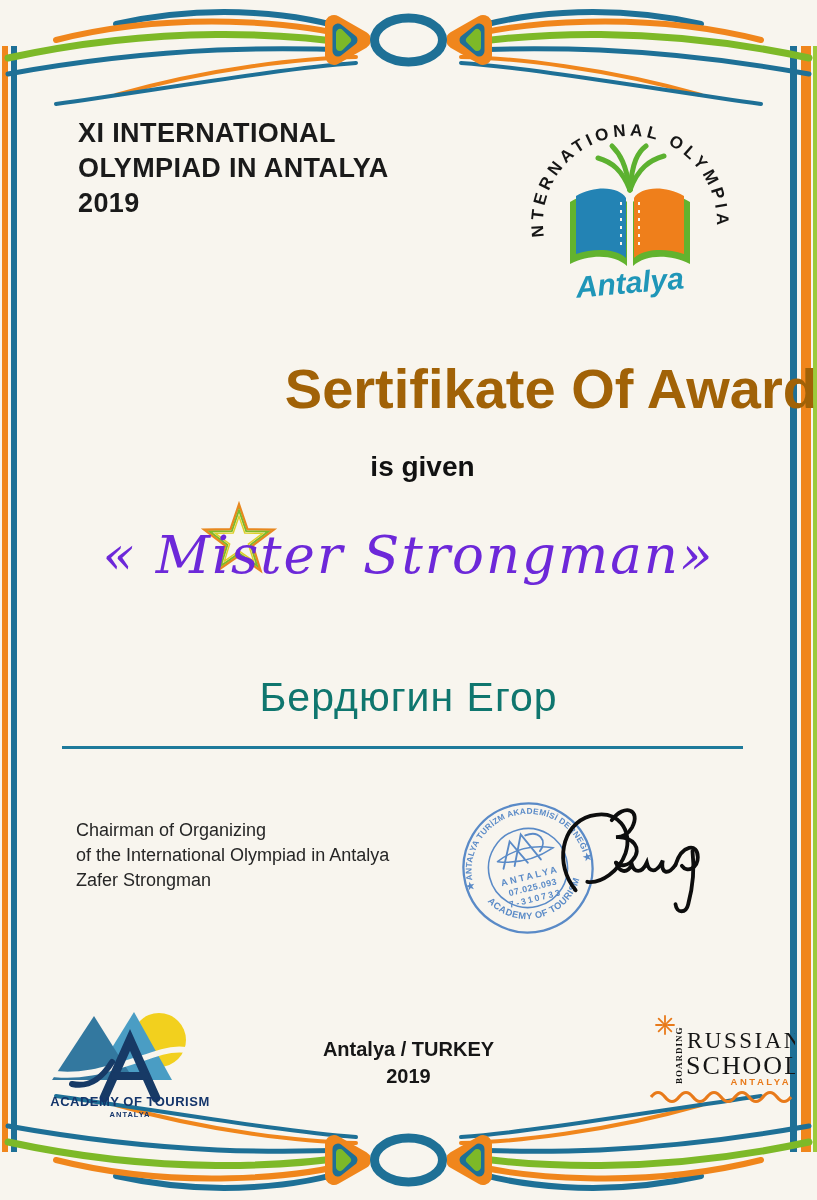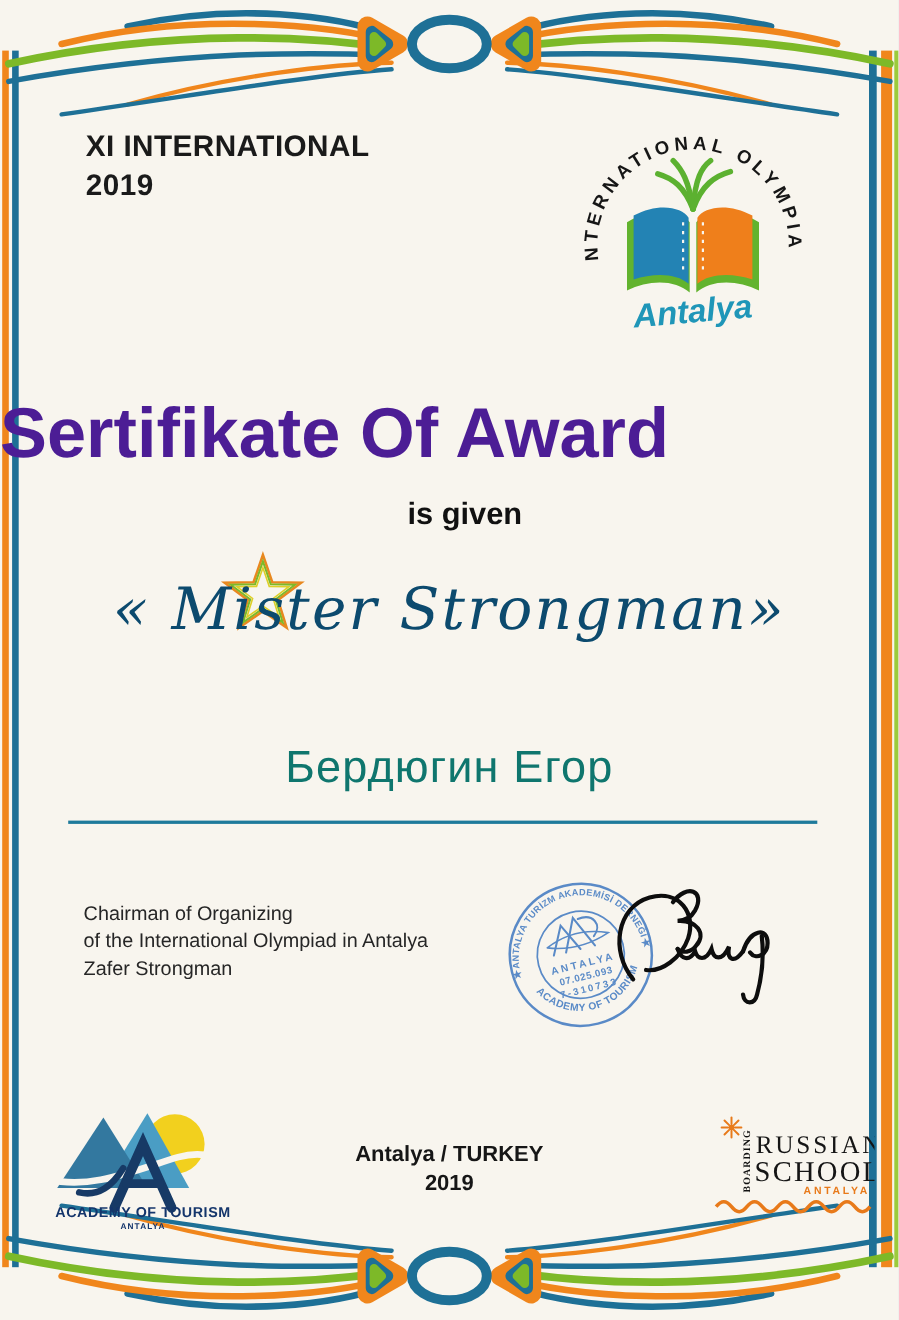--- a/index.html
+++ b/index.html
@@ -20,31 +20,31 @@
   .deco-top{top:0;}
   .deco-bottom{bottom:0;transform:scaleY(-1);}
   
   .olympiad-title{
     position:absolute;left:78px;top:116px;width:430px;
     font-size:27px;font-weight:bold;line-height:1.3;letter-spacing:.4px;color:#1a1a1a;
   }
   .logo-svg{position:absolute;left:520px;top:100px;width:220px;height:205px;}
   
   .award-title{
-    position:absolute;left:0;right:0;top:356px;text-align:left;
-    font-size:64px;font-weight:bold;color:#4c1d95;letter-spacing:0;
+    position:absolute;left:0;right:0;top:356px;text-align:right;
+    font-size:56px;font-weight:bold;color:#a16207;letter-spacing:0;
   }
   .given-text{position:absolute;left:0;right:0;top:451px;text-align:center;
     font-size:28px;font-weight:bold;color:#111;padding-left:28px;}
   .nomination-text{position:absolute;left:0;right:0;top:492px;text-align:center;
     font-size:28px;font-weight:bold;color:#111;}
   .nomination-value{
     position:absolute;left:0;right:0;top:524px;text-align:center;z-index:2;
     font-family:"DejaVu Serif",serif;font-style:italic;
-    font-size:53px;color:#0c4a6e;letter-spacing:2px;
+    font-size:53px;color:#6d28d9;letter-spacing:2px;
   }
   .star-svg{position:absolute;left:196px;top:498px;width:86px;height:86px;z-index:1;}
   .recipient-name{
     position:absolute;left:0;right:0;top:674px;text-align:center;
     font-size:41px;color:#0f766e;letter-spacing:1px;
   }
   .name-rule{position:absolute;left:62px;top:746px;width:681px;height:3px;background:#1e7a9b;}
   
   .chairman-block{
     position:absolute;left:76px;top:818px;width:400px;
@@ -99,20 +99,21 @@
     </defs>
     <use href="#decoAll"></use>
   </svg>
 
   <svg class="deco deco-bottom" viewBox="0 0 817 150" aria-hidden="true">
     <use href="#decoAll"></use>
   </svg>
 
   <div class="olympiad-title">
     <div>XI INTERNATIONAL</div>
+    <div>OLYMPIAD IN ANTALYA</div>
     <div>2019</div>
   </div>
 
   <svg class="logo-svg" viewBox="0 0 220 205">
     <path id="logoArc" d="M 24 136 A 87 87 0 1 1 196 136" fill="none"></path>
     <text font-size="17" font-weight="bold" letter-spacing="4" fill="#161616">
       <textPath href="#logoArc" startOffset="50%" text-anchor="middle">INTERNATIONAL OLYMPIAD</textPath>
     </text>
     <g>
       <g fill="none" stroke="#5cb130" stroke-width="5" stroke-linecap="round">

